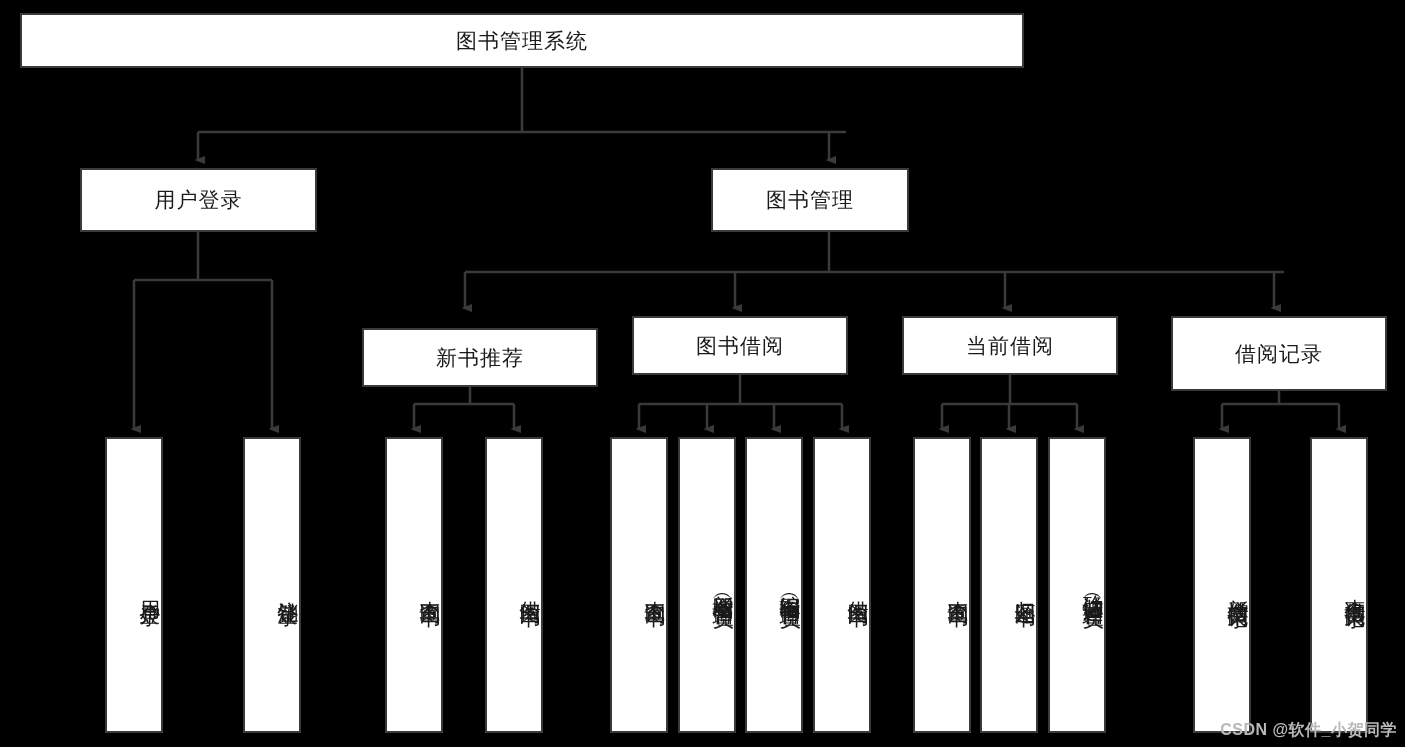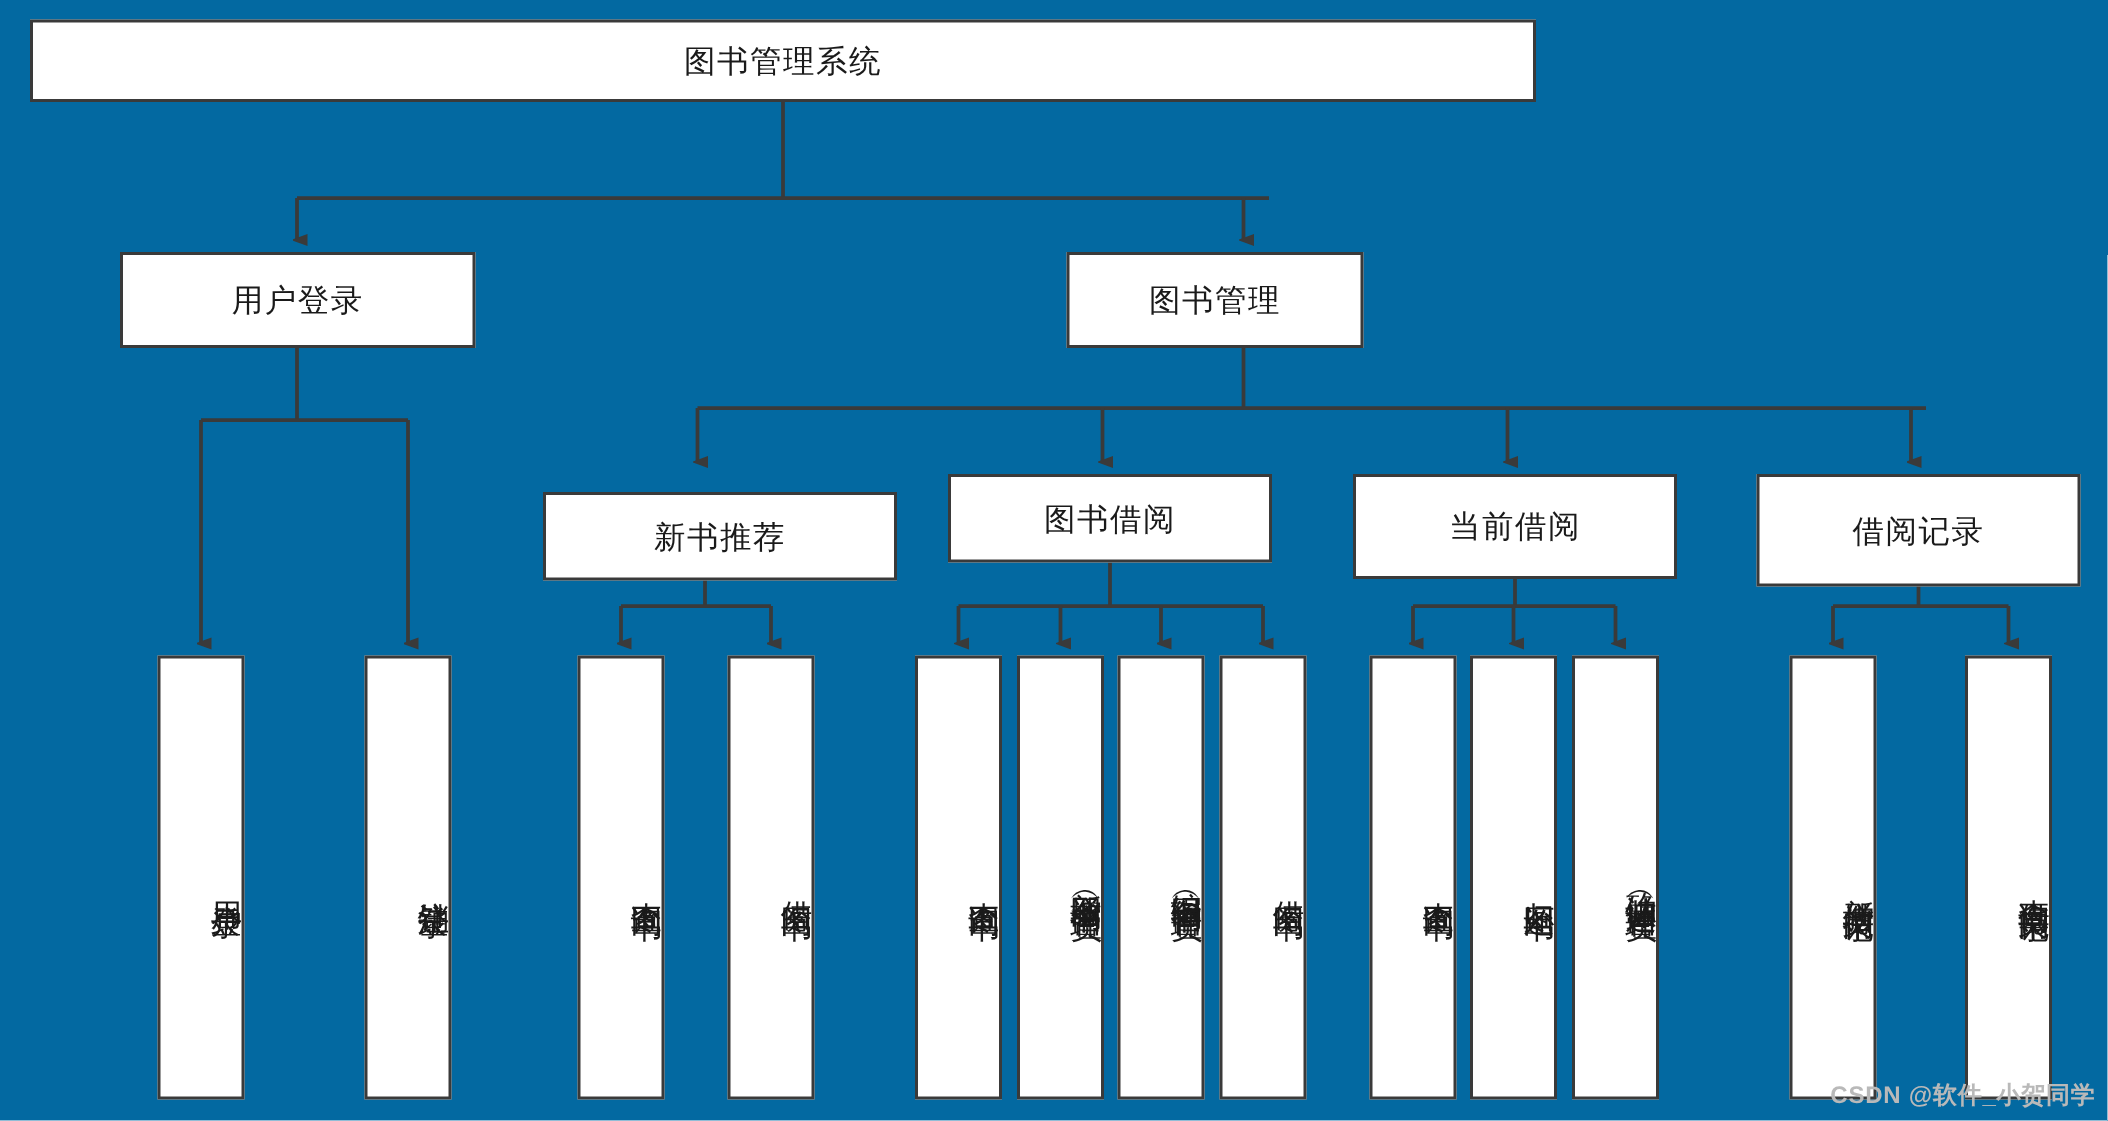--- a/index.html
+++ b/index.html
@@ -7,21 +7,21 @@
     padding: 0;
     background: #ffffff;
   }
   body {
     font-family: "Liberation Sans", "DejaVu Sans", sans-serif;
   }
   #canvas {
     position: relative;
     width: 1405px;
     height: 747px;
-    background: #0369a1;
+    background: #000000;
     overflow: hidden;
   }
   #wires {
     position: absolute;
     left: 0;
     top: 0;
     width: 1405px;
     height: 747px;
     pointer-events: none;
   }
@@ -134,21 +134,21 @@
   <div class="node horiz" style="left:711px; top:168px; width:198px; height:64px;">
     <span class="node-label">图书管理</span>
   </div>
 
   <div class="node horiz" style="left:362px; top:328px; width:236px; height:59px;">
     <span class="node-label">新书推荐</span>
   </div>
   <div class="node horiz" style="left:632px; top:316px; width:216px; height:59px;">
     <span class="node-label">图书借阅</span>
   </div>
-  <div class="node horiz" style="left:902px; top:316px; width:216px; height:70px;">
+  <div class="node horiz" style="left:902px; top:316px; width:216px; height:59px;">
     <span class="node-label">当前借阅</span>
   </div>
   <div class="node horiz" style="left:1171px; top:316px; width:216px; height:75px;">
     <span class="node-label">借阅记录</span>
   </div>
 
   <div class="node vert" style="left:105px; top:437px; width:58px; height:296px;">
     <span class="node-label">用户登录</span>
   </div>
   <div class="node vert" style="left:243px; top:437px; width:58px; height:296px;">

